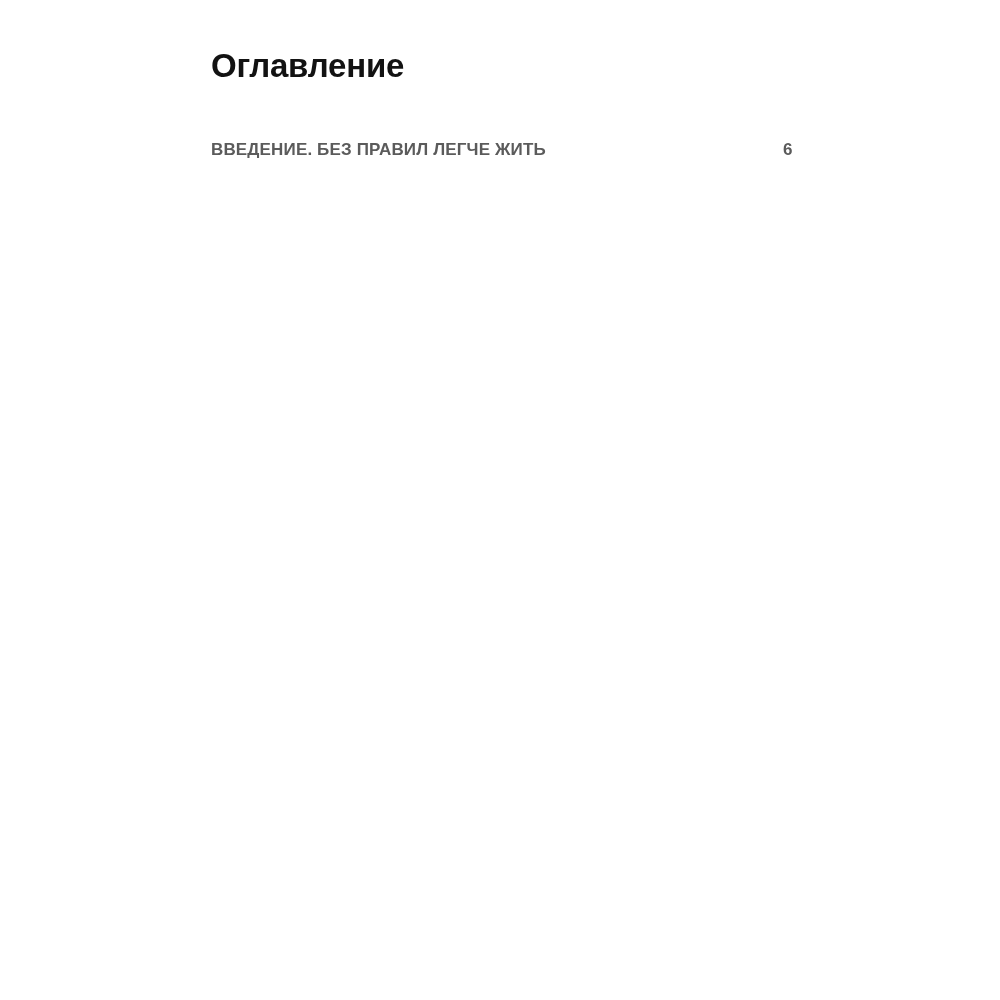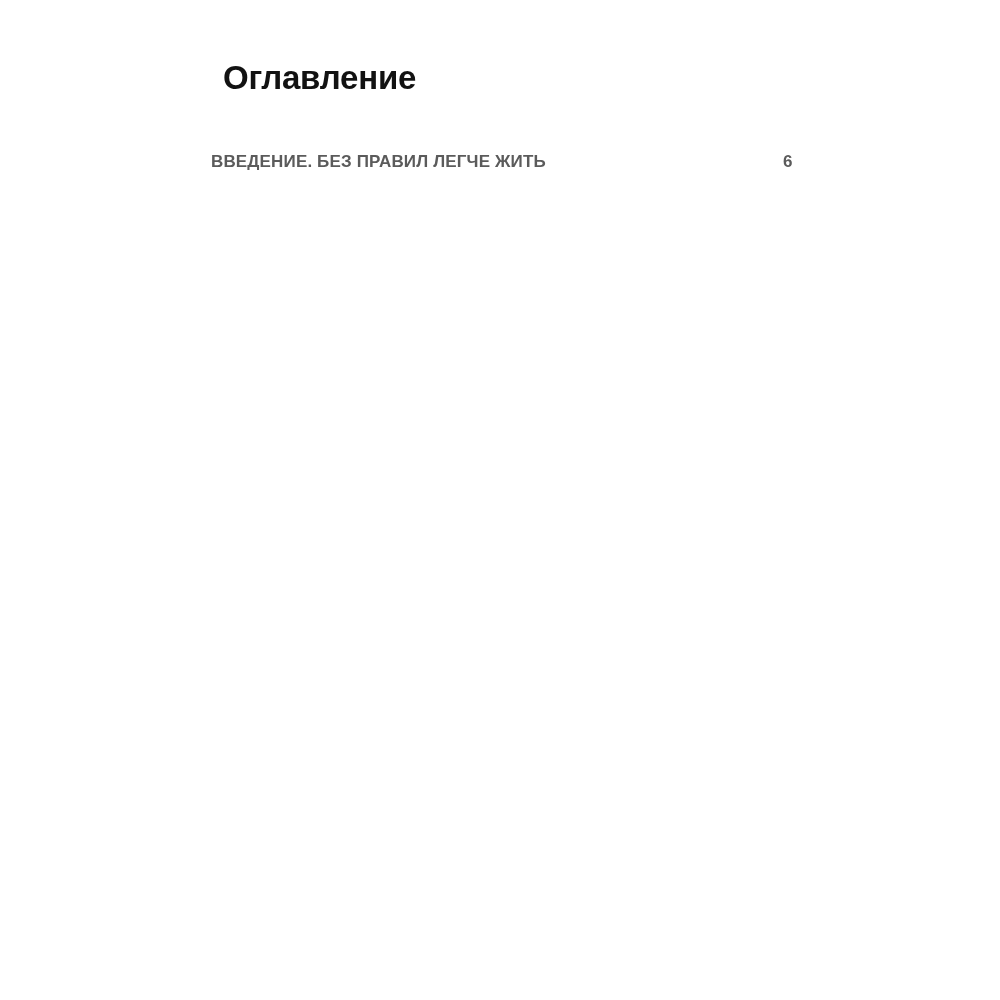--- a/index.html
+++ b/index.html
@@ -30,21 +30,21 @@
     width: 600px;
   }
 
   
   .toc-title {
     font-size: 33px;
     font-weight: 700;
     color: #121212;
     letter-spacing: -0.2px;
     line-height: 1;
-    margin: 12px;
+    margin: 0;
     padding-top: 49px;
     white-space: nowrap;
   }
 
   
   .sections {
     margin-top: 54px;
   }
 
   .section {

